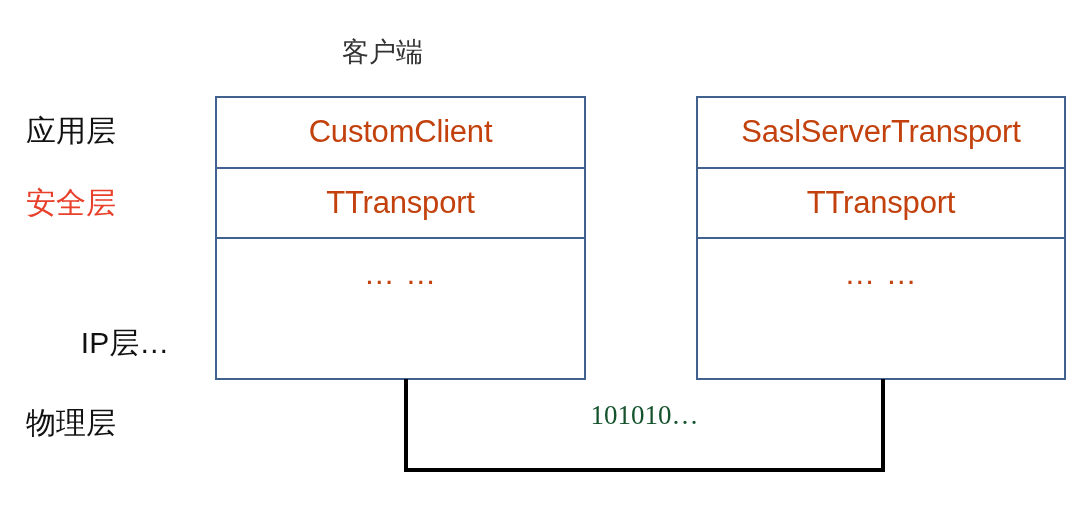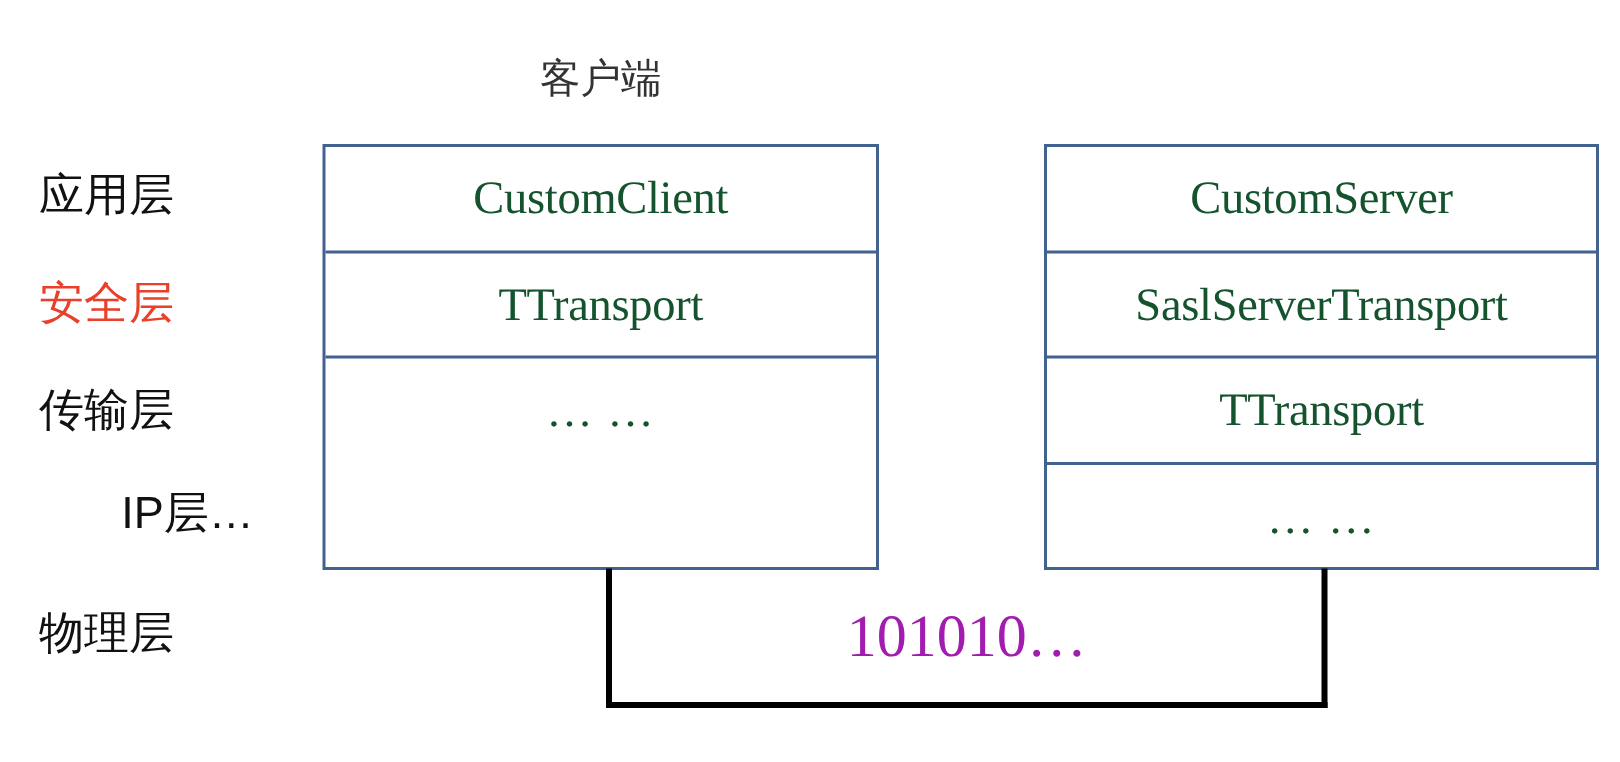--- a/index.html
+++ b/index.html
@@ -25,21 +25,21 @@
   .col-header {
     position: absolute;
     top: 34px;
     height: 36px;
     line-height: 36px;
     text-align: center;
     font-size: 27px;
     color: #333333;
     white-space: nowrap;
   }
-  #header-client { left: 215px; width: 371px; }
+  #header-client { left: 197px; width: 371px; }
   #header-server { left: 696px; width: 370px; }
 
   
   .layer-label {
     position: absolute;
     left: 26px;
     width: 180px;
     height: 42px;
     line-height: 42px;
     font-size: 30px;
@@ -73,24 +73,23 @@
     border-bottom: 2px solid #41618f;
     display: flex;
     align-items: center;
     justify-content: center;
     overflow: hidden;
   }
   .stack-row:last-child { border-bottom: none; }
 
   .row-text {
     font-size: 31px;
-    color: #14532d;
+    color: #c2410c;
     white-space: nowrap;
     letter-spacing: -0.2px;
-    font-family: Liberation Serif, serif;
   }
   .row-text.ellipsis-cell {
     font-size: 31px;
     letter-spacing: 1px;
   }
 
   
   #bracket {
     position: absolute;
     left: 404px;
@@ -117,54 +116,50 @@
     background: #000000;
   }
 
   #bits-label {
     position: absolute;
     left: 404px;
     top: 400px;
     width: 481px;
     text-align: center;
     font-family: "Liberation Serif", "DejaVu Serif", serif;
-    font-size: 40px;
-    color: #a21caf;
+    font-size: 27px;
+    color: #14532d;
     white-space: nowrap;
   }
 </style>
 </head>
 <body>
 
 <div id="diagram">
 
   <div class="col-header" id="header-client">客户端</div>
 
   <div class="layer-label highlight" id="label-security">安全层</div>
   <div class="layer-label" id="label-app">应用层</div>
-  <div class="layer-label" id="label-transport">传输层</div>
   <div class="layer-label indented" id="label-ip">IP层…</div>
   <div class="layer-label" id="label-physical">物理层</div>
 
   <div class="stack" id="stack-client">
     <div class="stack-row">
       <span class="row-text">CustomClient</span>
     </div>
     <div class="stack-row">
       <span class="row-text">TTransport</span>
     </div>
     <div class="stack-row">
       <span class="row-text ellipsis-cell">… …</span>
     </div>
   </div>
 
   <div class="stack" id="stack-server">
-    <div class="stack-row">
-      <span class="row-text">CustomServer</span>
-    </div>
     <div class="stack-row">
       <span class="row-text">SaslServerTransport</span>
     </div>
     <div class="stack-row">
       <span class="row-text">TTransport</span>
     </div>
     <div class="stack-row">
       <span class="row-text ellipsis-cell">… …</span>
     </div>
   </div>

